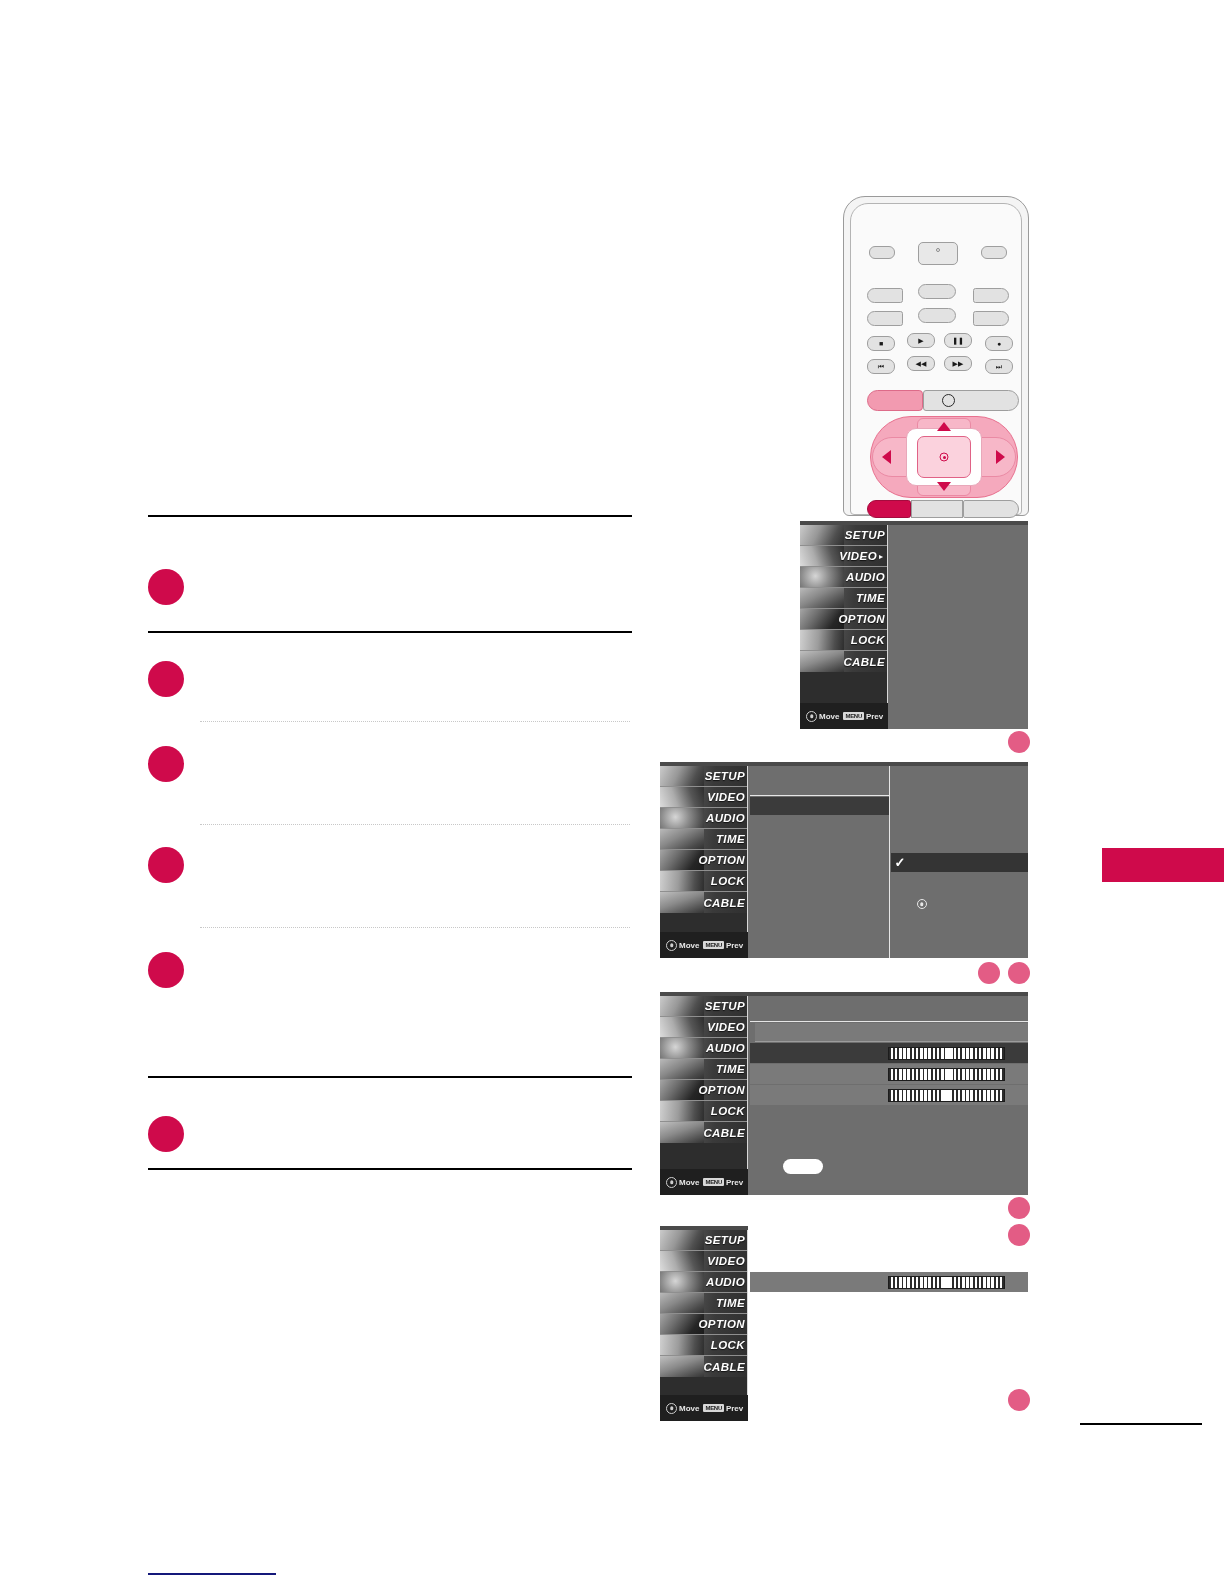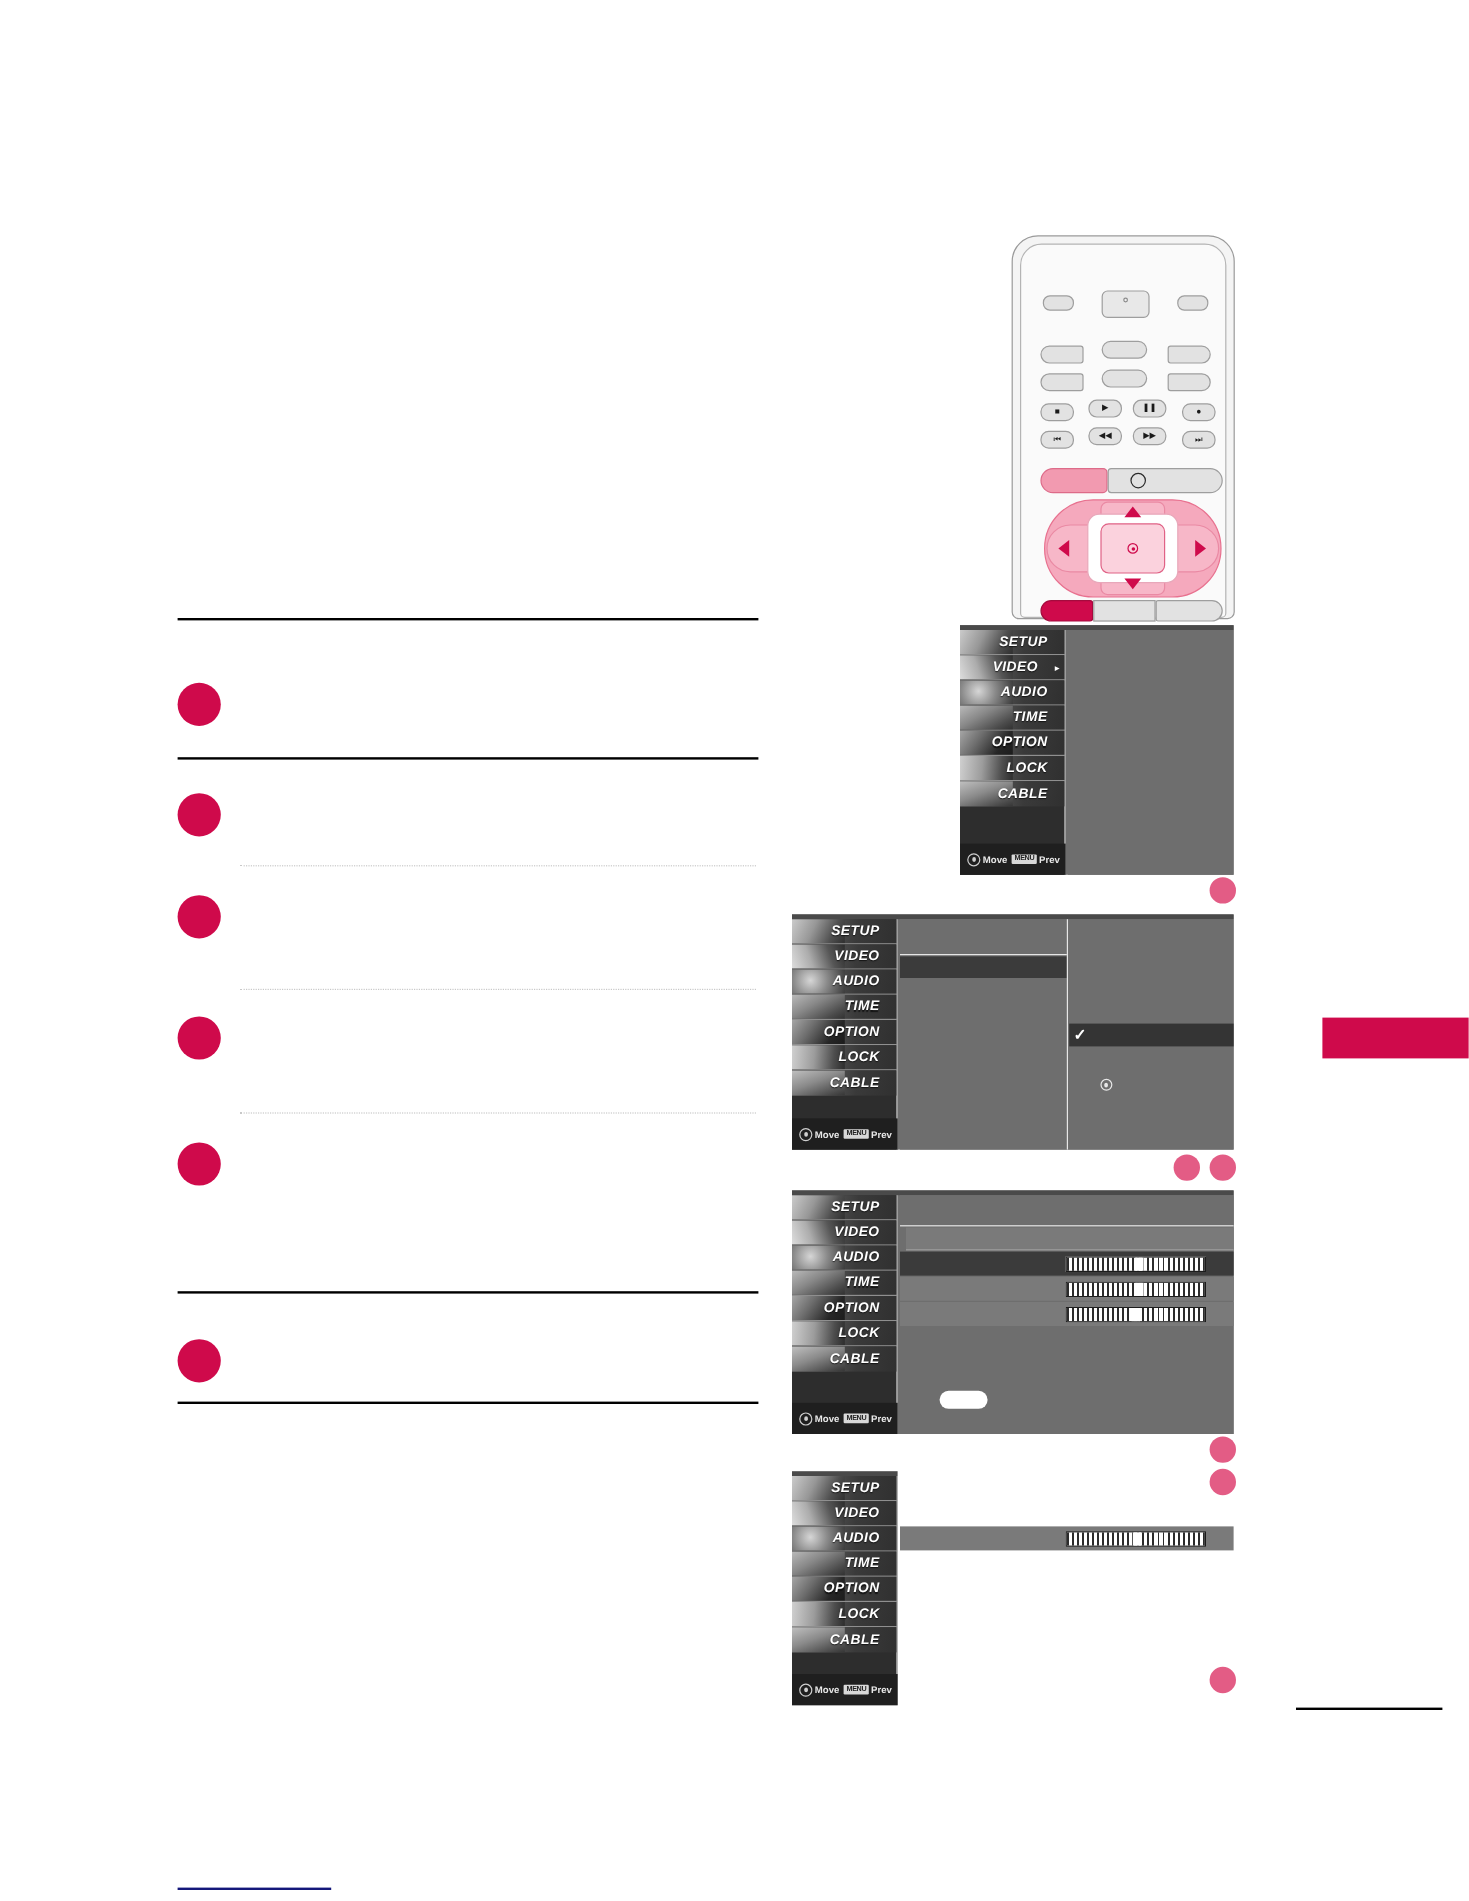--- a/index.html
+++ b/index.html
@@ -135,21 +135,21 @@
     background: linear-gradient(100deg, #787878 0%, #5b5b5b 30%, #3a3a3a 62%, #303030 100%);
   }
   .osd-item .thumb {
     position: absolute; left: 0; top: 0; width: 44px; height: 100%;
     opacity: .95;
   }
   .osd-item .lbl {
     position: relative; z-index: 2;
     color: #ffffff; font-size: 11.5px; font-weight: bold;
     font-style: italic; letter-spacing: .4px;
-    padding-right: 14px; text-shadow: 0 1px 1px rgba(0,0,0,.7);
+    padding-right: 2px; text-shadow: 0 1px 1px rgba(0,0,0,.7);
     white-space: nowrap;
   }
   .osd-item .arr {
     position: relative; z-index: 2; color: #fff; font-size: 8px; padding-right: 4px;
   }
   .osd-foot {
     position: absolute; left: 0; bottom: 0; width: 88px; height: 26px;
     background: #1f1f1f;
     display: flex; align-items: center; gap: 4px; padding-left: 6px;
   }

